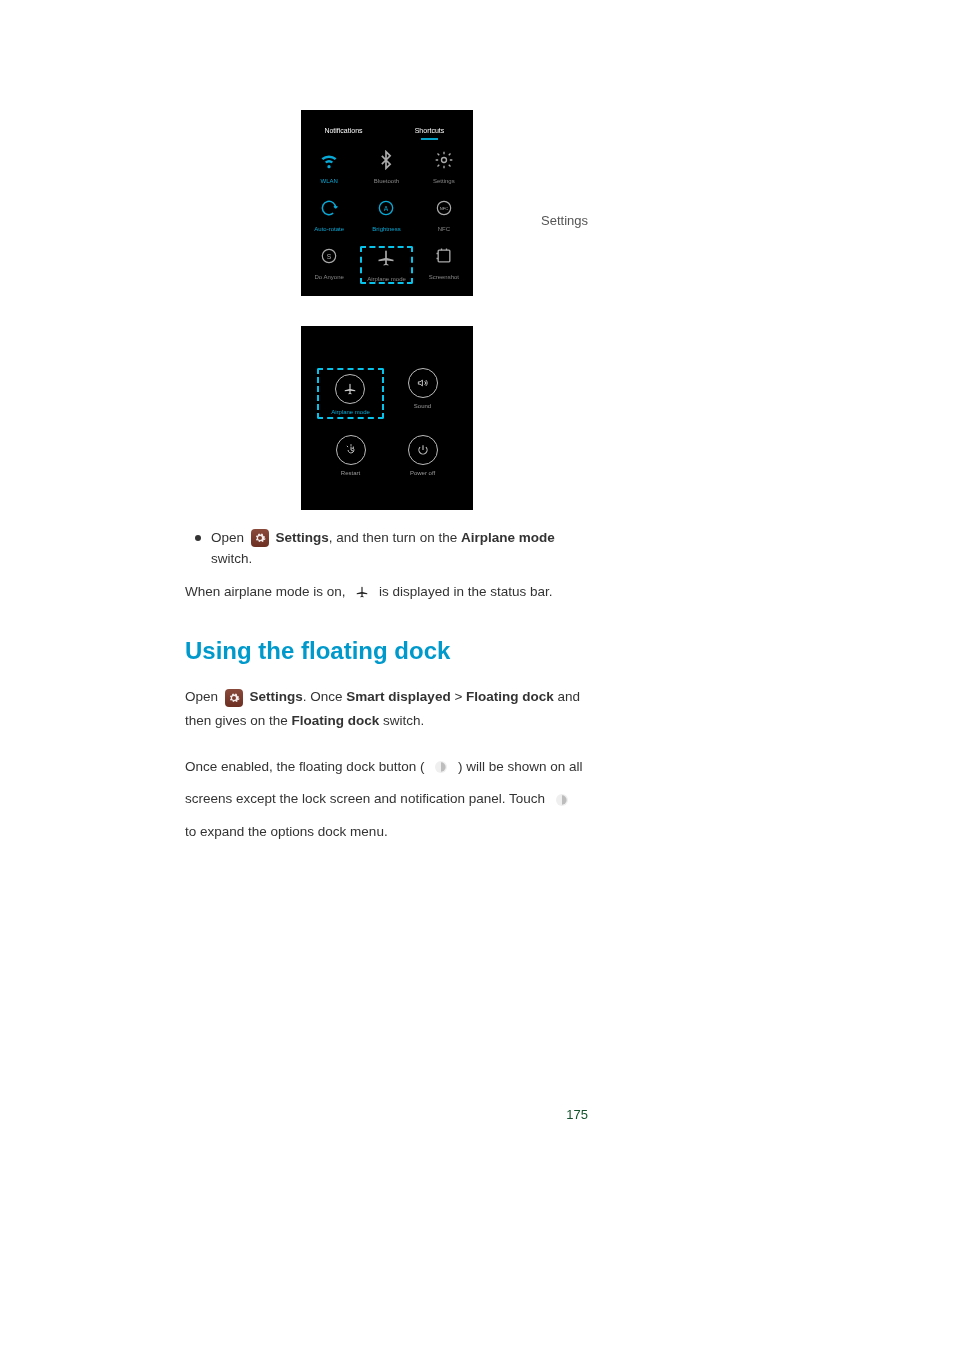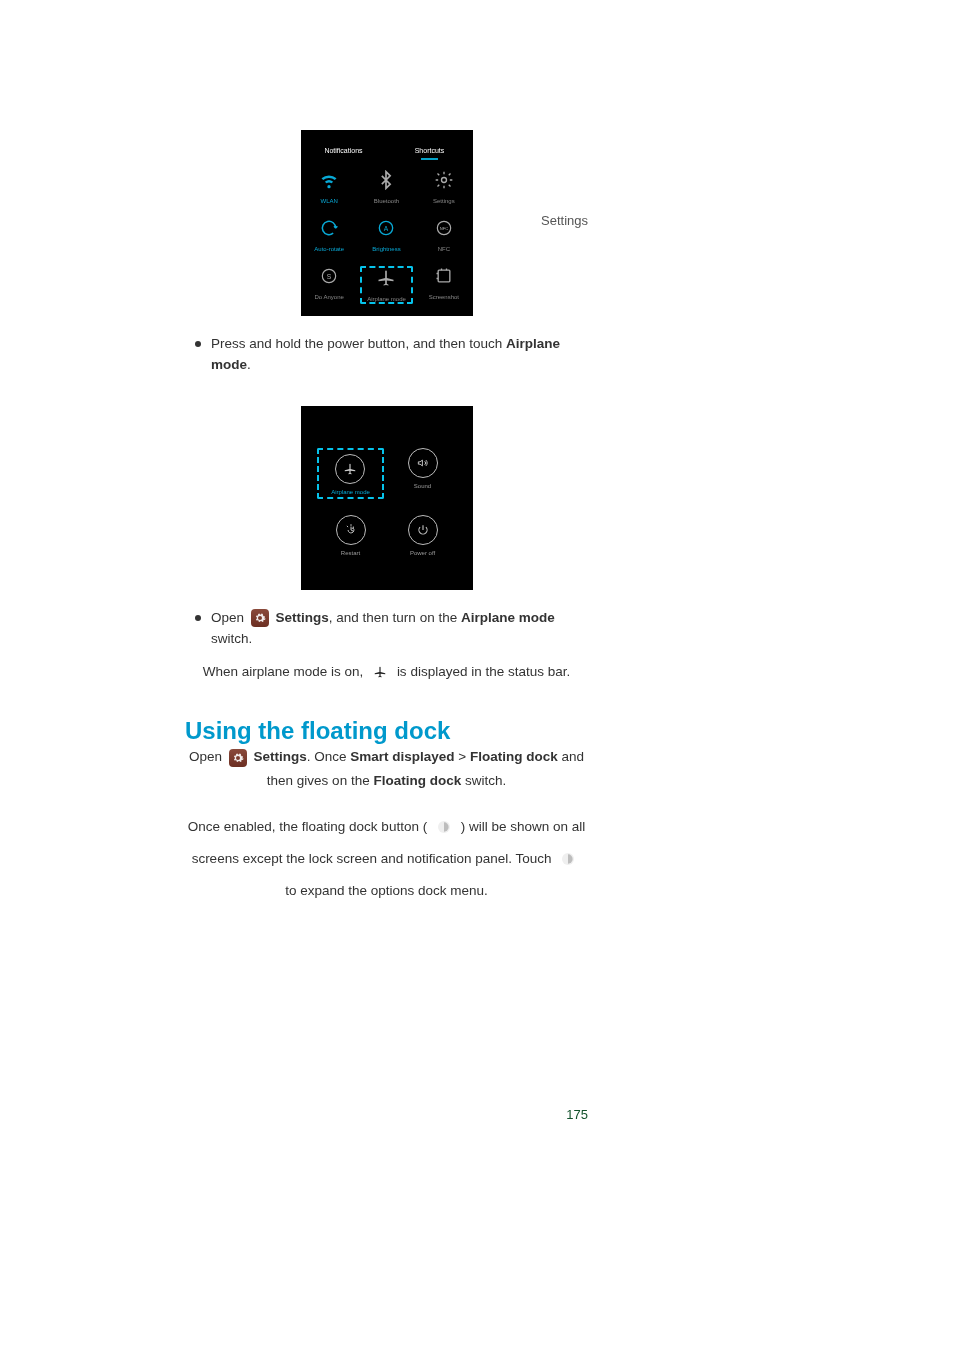--- a/index.html
+++ b/index.html
@@ -7,21 +7,21 @@
     padding: 0;
     width: 954px;
     background: #fff;
     font-family: "Helvetica Neue", Arial, sans-serif;
     color: #333;
   }
   .page {
     box-sizing: border-box;
     width: 773px;
     min-height: 1350px;
-    padding: 100px 185px 60px 185px;
+    padding: 80px 185px 60px 185px;
     position: relative;
   }
   .header-right {
     position: absolute;
     top: 213px;
     right: 185px;
     font-size: 13px;
     color: #555;
   }
   .figure-wrap {
@@ -164,28 +164,27 @@
     height: 18px;
     align-items: center;
     justify-content: center;
     margin: 0 4px;
   }
   .plane-inline svg { width: 14px; height: 14px; }
   h2.section-title {
     font-size: 24px;
     font-weight: 700;
     color: #0099cc;
-    margin: 34px 0 0 0;
+    margin: 34px 0 20px 0;
   }
   p.body {
     font-size: 13.5px;
     line-height: 1.75;
     margin: 0 0 18px 0;
     color: #333;
-    text-align: center;
   }
   .dock-btn {
     display: inline-flex;
     vertical-align: middle;
     width: 22px;
     height: 22px;
     align-items: center;
     justify-content: center;
     margin: 0 2px;
   }
@@ -295,26 +294,20 @@
                   <path d="M9 5V3M15 5V3M5 9H3M5 15H3"></path>
                 </svg>
             </span>
             <span class="lbl">Screenshot</span>
           </div>
         </div>
       </div>
     </div>
   </div>
 
-  <div class="bullet-row">
-    <span class="bullet-dot"></span>
-    <span class="bullet-content">
-      <span>Press and hold the power button, and then touch </span><b>Airplane mode</b><span>.</span>
-    </span>
-  </div>
 
   <div class="figure-wrap">
     <div class="power-panel">
       <div class="power-grid">
         <div class="power-cell airplane">
           <span class="dashed-wrap">
             <span class="circle">
               <svg viewBox="0 0 24 24" fill="currentColor" width="14" height="14">
                   <path d="M21 14l-8-2V4a1 1 0 00-2 0v8l-8 2v2l8-1v4l-2 1v1l3-.5 3 .5v-1l-2-1v-4l8 1z"></path>
                 </svg>

